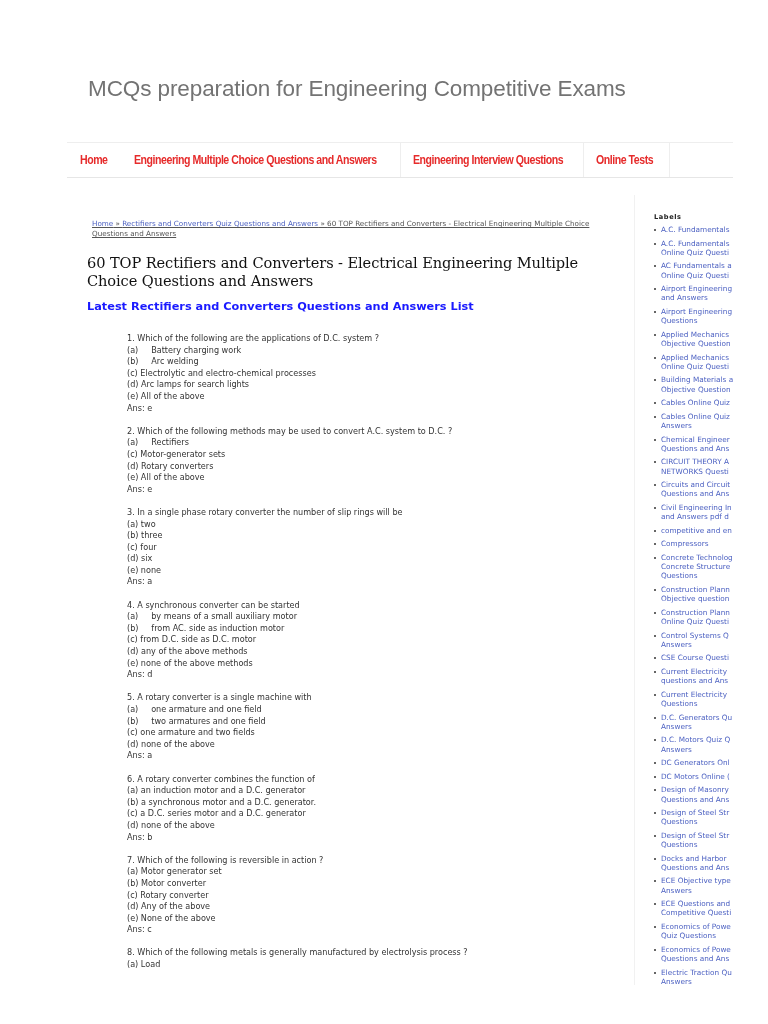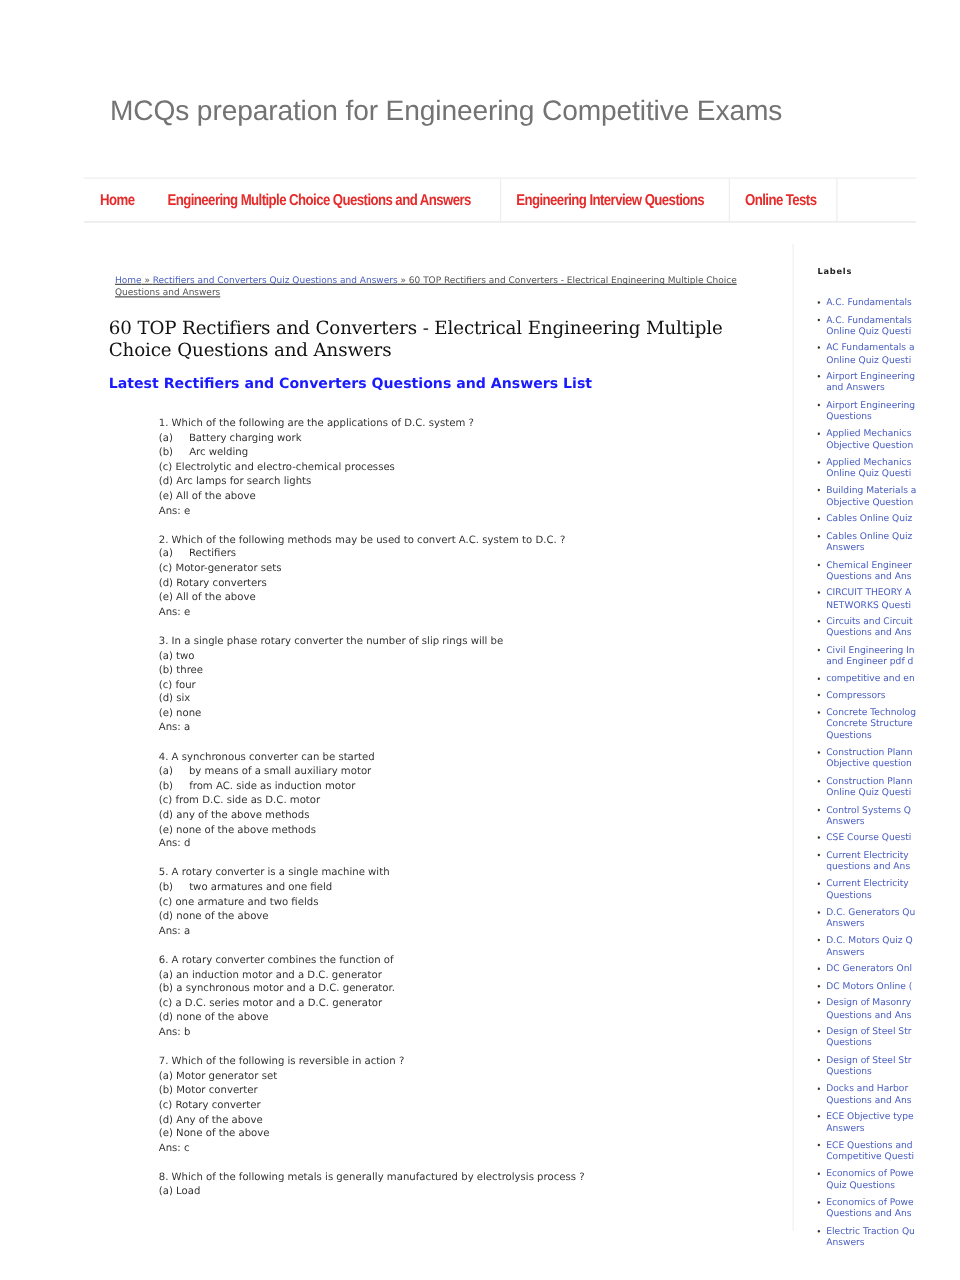--- a/index.html
+++ b/index.html
@@ -50,21 +50,21 @@
     .questions {
       position: absolute; left: 87px; top: 333px; width: 540px;
       font-family: "DejaVu Sans", sans-serif; font-size: 8.1px; line-height: 11.6px; color: #333; margin-left: 40px;
     }
     .q-block { margin-bottom: 11.6px; }
     .q-line { white-space: pre; }
 
     .sidebar { position: absolute; left: 654px; top: 213px; width: 114px; overflow: hidden; }
     .sidebar-heading {
       font-family: "DejaVu Sans", sans-serif; font-weight: bold; font-size: 6.6px;
-      color: #222; margin-bottom: 16px; letter-spacing: 0.6px;
+      color: #222; margin-bottom: 4px; letter-spacing: 0.6px;
     }
     .sidebar ul { list-style: none; }
     .sidebar li {
       position: relative; padding-left: 7px; margin-bottom: 4.4px;
       font-family: "DejaVu Sans", sans-serif; font-size: 7.3px; line-height: 9.2px;
       color: #4a5fc1; white-space: nowrap;
     }
     .sidebar li::before {
       content: ""; position: absolute; left: 0; top: 4px; width: 2px; height: 2px; background: #333; border-radius: 1px;
     }
@@ -126,20 +126,21 @@
       <div class="q-line">4. A synchronous converter can be started</div>
       <div class="q-line">(a)     by means of a small auxiliary motor</div>
       <div class="q-line">(b)     from AC. side as induction motor</div>
       <div class="q-line">(c) from D.C. side as D.C. motor</div>
       <div class="q-line">(d) any of the above methods</div>
       <div class="q-line">(e) none of the above methods</div>
       <div class="q-line">Ans: d</div>
     </div>
     <div class="q-block">
       <div class="q-line">5. A rotary converter is a single machine with</div>
+      <div class="q-line">(a)     one armature and one field</div>
       <div class="q-line">(b)     two armatures and one field</div>
       <div class="q-line">(c) one armature and two fields</div>
       <div class="q-line">(d) none of the above</div>
       <div class="q-line">Ans: a</div>
     </div>
     <div class="q-block">
       <div class="q-line">6. A rotary converter combines the function of</div>
       <div class="q-line">(a) an induction motor and a D.C. generator</div>
       <div class="q-line">(b) a synchronous motor and a D.C. generator.</div>
       <div class="q-line">(c) a D.C. series motor and a D.C. generator</div>
@@ -209,21 +210,21 @@
       <li>
         <span class="line">CIRCUIT THEORY A</span>
         <span class="line">NETWORKS Questi</span>
       </li>
       <li>
         <span class="line">Circuits and Circuit</span>
         <span class="line">Questions and Ans</span>
       </li>
       <li>
         <span class="line">Civil Engineering In</span>
-        <span class="line">and Engineer pdf d</span>
+        <span class="line">and Answers pdf d</span>
       </li>
       <li>
         <span class="line">competitive and en</span>
       </li>
       <li>
         <span class="line">Compressors</span>
       </li>
       <li>
         <span class="line">Concrete Technolog</span>
         <span class="line">Concrete Structure</span>

